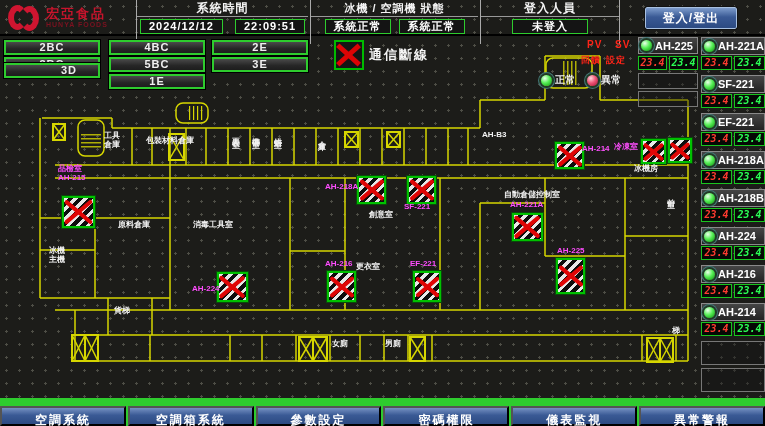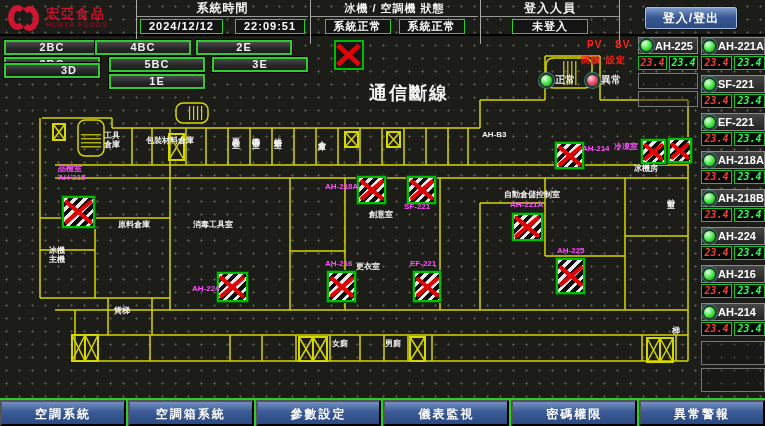--- a/index.html
+++ b/index.html
@@ -26,21 +26,21 @@
   .ltxt .cn { font-size:13px; font-weight:bold; color:#c8142c; letter-spacing:2px; line-height:14px; }
   .ltxt .en { font-size:7px; font-weight:bold; color:#7c1220; letter-spacing:1px; }
   .loginbtn { position:absolute; left:645px; top:7px; width:92px; height:22px; background:linear-gradient(#7d9ccc,#3a5a95 45%,#2c4a82); border:1px solid #a8c0e0; outline:1px solid #111; color:#fff; font-size:12px; font-weight:bold; text-align:center; line-height:20px; letter-spacing:1px; border-radius:2px; cursor:pointer; }
   
   .fbtn { position:absolute; width:96px; height:15px; background:linear-gradient(#4a4a4a,#262626 60%,#1d1d1d); border:2px solid #2ecc2e; outline:1px solid #000; color:#f0f0f0; font-size:11px; font-weight:bold; text-align:center; line-height:11px; letter-spacing:1px; z-index:3; cursor:pointer; }
   
   .commx { position:absolute; left:334px; top:40px; width:30px; height:30px; border:2px solid #00bb00; background:#151515; z-index:3; }
   .commx .bar { position:absolute; left:-6%; width:112%; top:50%; height:5px; background:#dd0505; }
   .commx .bar.b1 { transform:translateY(-50%) rotate(42deg); }
   .commx .bar.b2 { transform:translateY(-50%) rotate(-42deg); }
-  .commlbl { position:absolute; left:369px; top:46px; font-size:18px; font-weight:bold; color:#f5f5f5; letter-spacing:2px; z-index:3;margin-top:35px; }
+  .commlbl { position:absolute; left:369px; top:46px; font-size:13px; font-weight:bold; color:#f5f5f5; letter-spacing:2px; z-index:3; }
   
   .redlbl { position:absolute; color:#ff2418; font-weight:bold; font-size:10px; z-index:3; letter-spacing:1px; }
   .leg { position:absolute; display:flex; align-items:center; gap:3px; z-index:3; font-size:10px; font-weight:bold; color:#eee; }
   .led { width:11px; height:11px; border-radius:50%; box-shadow:0 0 0 2px #223a26,0 0 0 3px #477; }
   .led.g { background:radial-gradient(circle at 35% 30%,#eaffea,#55ee55 45%,#0a8a0a); }
   .led.r { background:radial-gradient(circle at 35% 30%,#ffd6dc,#ee5577 45%,#a01030); }
   
   .eqname { position:absolute; display:flex; align-items:center; gap:3px; padding-left:2px; background:linear-gradient(#454545,#232323); border:1px solid #8a8a8a; color:#fff; font-size:11px; font-weight:bold; z-index:3; white-space:nowrap; }
   .eqname .led { width:11px; height:11px; flex:0 0 11px; }
   .eqvals { position:absolute; display:flex; gap:2px; z-index:3; }
@@ -51,21 +51,21 @@
   #plan { position:absolute; left:0; top:36px; width:700px; height:362px; z-index:1; }
   #plan svg { position:absolute; left:0; top:0; }
   .ahu { position:absolute; border:2px solid #00c000; outline:1px solid #0a4a0a; background:repeating-linear-gradient(135deg,#e8e8e8 0 3px,#0d0d0d 3px 7px); z-index:2; cursor:pointer; }
   .ahu .xb { position:absolute; left:-10%; width:120%; top:50%; height:4px; background:#e00505; border-radius:2px; }
   .ahu .xb.x1 { transform:translateY(-50%) rotate(40deg); }
   .ahu .xb.x2 { transform:translateY(-50%) rotate(-40deg); }
   .plbl { position:absolute; font-size:8px; line-height:9px; white-space:pre-line; z-index:2; font-weight:bold; }
   .plbl.w { color:#f2f2f2; } .plbl.m { color:#ff4dff; }
   .plbl.vert { writing-mode:vertical-rl; letter-spacing:1px; }
   
-  .nav { position:absolute; left:0; top:398px; width:765px; height:28px; display:flex; background:#2ecc2e; gap:2px; padding-top:2px; z-index:4; }
+  .nav { position:absolute; left:0; top:398px; width:765px; height:28px; display:flex; background:#2ecc2e; gap:2px; padding-top:8px; z-index:4; }
   .navbtn { flex:1 1 0; background:linear-gradient(#7591c2,#3a5a95 45%,#2c4a82); background-color:#3a5a95; color:#fff; font-size:12px; font-weight:bold; text-align:center; line-height:25px; letter-spacing:2px; cursor:pointer; }
 </style>
 </head>
 <body>
 
 <div id="plan">
   <svg width="700" height="362" viewBox="0 0 700 362">
       <line x1="40" y1="82" x2="40" y2="262" stroke="#d6d600" stroke-width="1.5"></line>
       <line x1="42" y1="82" x2="112" y2="82" stroke="#d6d600" stroke-width="1.5"></line>
       <line x1="112" y1="82" x2="112" y2="92" stroke="#d6d600" stroke-width="1.5"></line>
@@ -282,22 +282,22 @@
     <div class="hlabel">登入人員</div>
     <div class="hvals">
       <span class="gbox" style="min-width:76px;">未登入</span>
     </div>
   </div>
   <button class="loginbtn">登入/登出</button>
 </div>
 
 <div id="floorbtns">
     <button class="fbtn" style="left: 4px; top: 40px;">2BC</button>
-    <button class="fbtn" style="left: 95px; top: 40px;">4BC</button>
-    <button class="fbtn" style="left: 196px; top: 40px;">2E</button>
+    <button class="fbtn" style="left: 109px; top: 40px;">4BC</button>
+    <button class="fbtn" style="left: 212px; top: 40px;">2E</button>
     <button class="fbtn" style="left: 4px; top: 57px;">3BC</button>
     <button class="fbtn" style="left: 109px; top: 57px;">5BC</button>
     <button class="fbtn" style="left: 212px; top: 57px;">3E</button>
     <button class="fbtn" style="left: 4px; top: 63px; padding-left: 34px;">3D</button>
     <button class="fbtn" style="left: 109px; top: 74px;">1E</button>
   </div>
 
 <div class="commx">
     <i class="bar b1"></i>
     <i class="bar b2"></i>
@@ -395,16 +395,16 @@
       <span class="v sv">23.4</span>
     </div>
     <div class="eqempty" style="left: 701px; top: 341px; width: 64px; height: 24px;"></div>
     <div class="eqempty" style="left: 701px; top: 368px; width: 64px; height: 24px;"></div>
   </div>
 
 <div class="nav" id="nav">
     <button class="navbtn">空調系統</button>
     <button class="navbtn">空調箱系統</button>
     <button class="navbtn">參數設定</button>
+    <button class="navbtn">密碼權限</button>
     <button class="navbtn">儀表監視</button>
-    <button class="navbtn">密碼權限</button>
     <button class="navbtn">異常警報</button>
   </div>
 
 </body></html>

